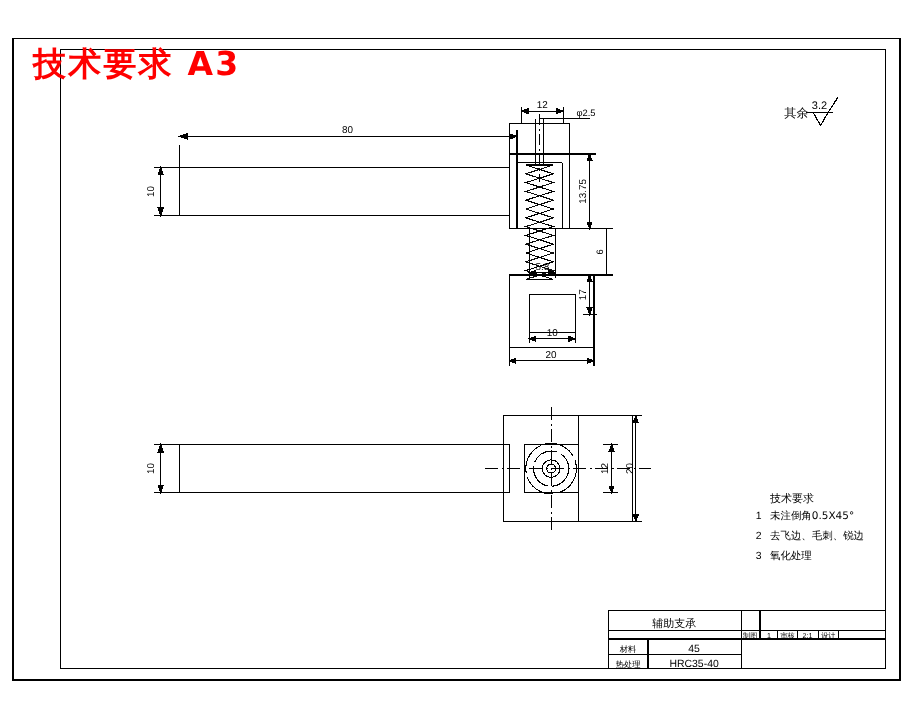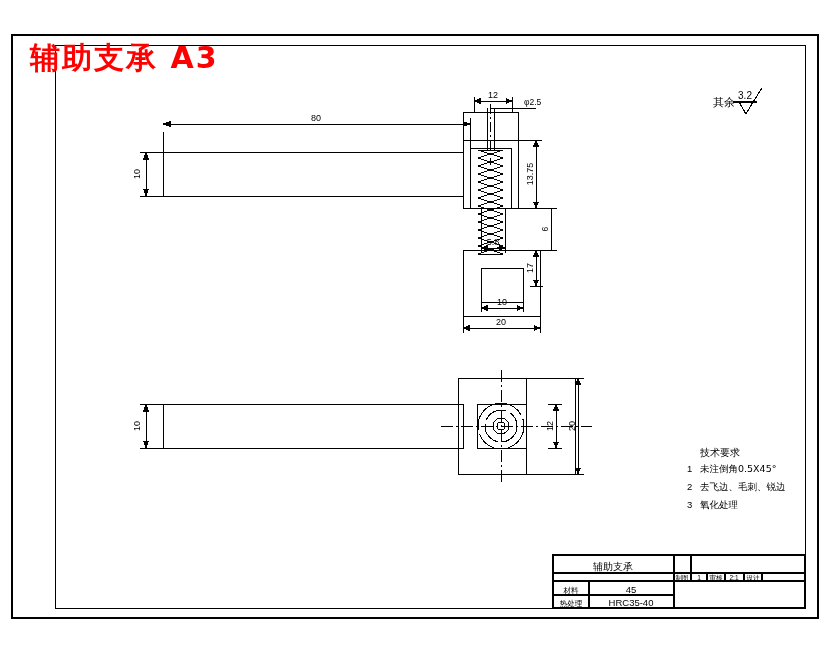--- a/index.html
+++ b/index.html
@@ -284,15 +284,15 @@
 
       <text x="682" y="580" font-size="6.5" text-anchor="middle" font-family="DejaVu Sans, sans-serif">制图</text>
       <text x="699" y="580" font-size="6.5" text-anchor="middle">1</text>
       <text x="716" y="580" font-size="6.5" text-anchor="middle" font-family="DejaVu Sans, sans-serif">审核</text>
       <text x="734" y="580" font-size="6.5" text-anchor="middle">2:1</text>
       <text x="753" y="580" font-size="6.5" text-anchor="middle" font-family="DejaVu Sans, sans-serif">设计</text>
 
     </g>
   </svg>
 
-  <div class="ttl">辅助支承 A3</div>
+  <div class="ttl">技术要求 A3</div>
 
 </div>
 
 </body></html>

